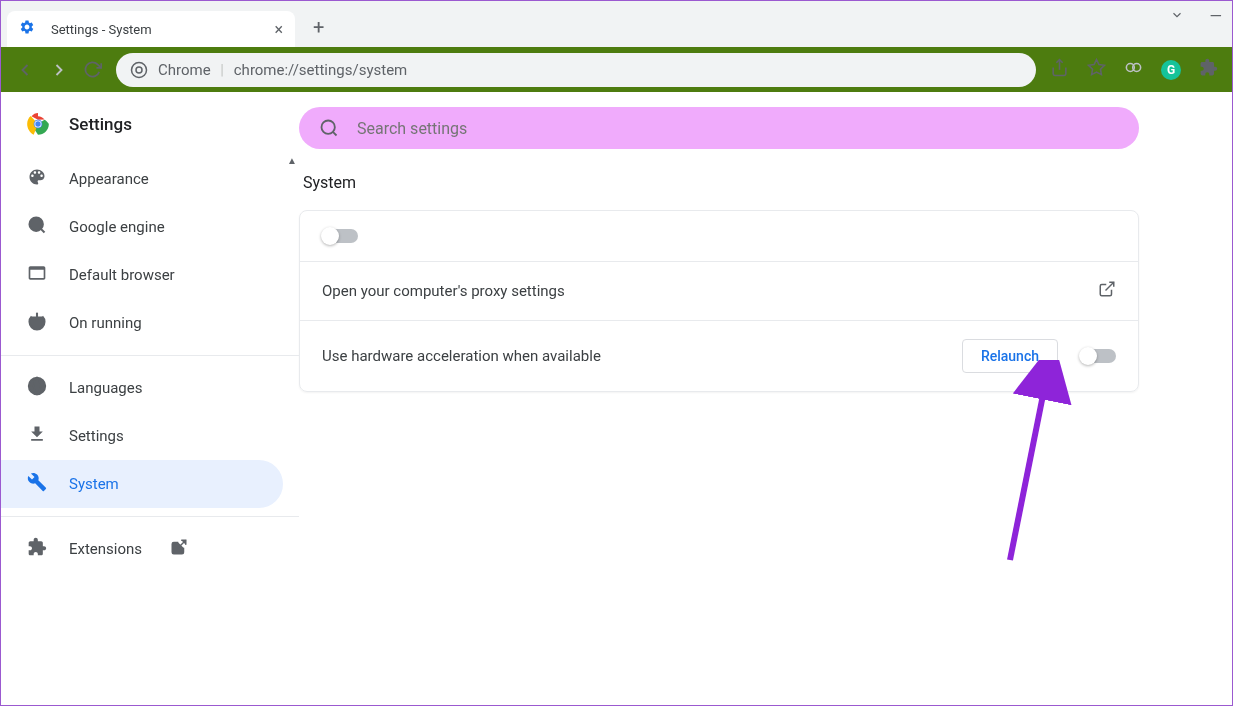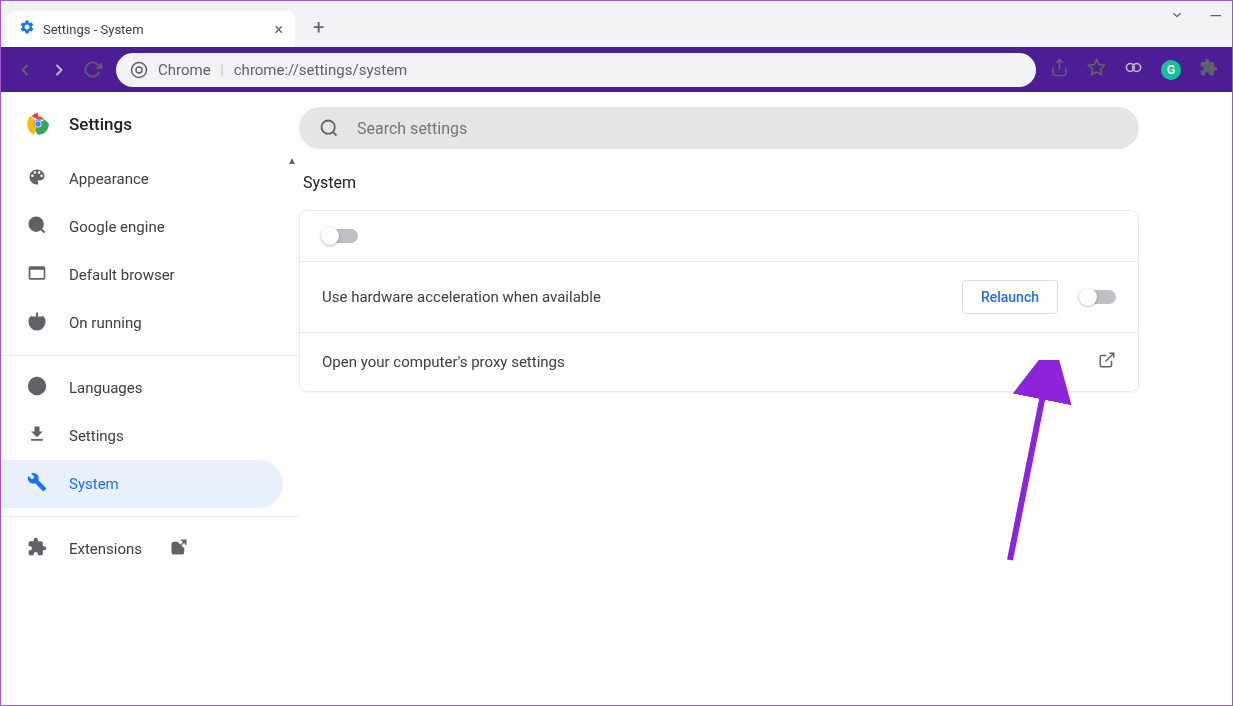--- a/index.html
+++ b/index.html
@@ -1,27 +1,27 @@
 <!DOCTYPE html>
 <html><head>
 <meta charset="utf-8">
 <style>
 * { margin: 0; padding: 0; box-sizing: border-box; font-family: 'Segoe UI', Roboto, Arial, sans-serif; }
 body { width: 1233px; height: 706px; border: 1px solid #9b59d0; background: #fff; overflow: hidden; }
 
 
 .tab-bar { height: 46px; background: #f1f3f4; display: flex; align-items: center; padding-left: 6px; position: relative; }
-.tab { background: #fff; height: 36px; width: 288px; border-radius: 8px 8px 0 0; display: flex; align-items: center; padding: 0 12px; gap: 8px; margin-top: 10px; }
+.tab { background: #fff; height: 36px; width: 288px; border-radius: 8px 8px 0 0; display: flex; align-items: center; padding: 0 12px; gap: 16px; margin-top: 10px; }
 .tab-title { font-size: 13px; color: #3c4043; flex: 1; }
 .gear-icon { color: #1a73e8; }
 .close-x { color: #5f6368; font-size: 16px; cursor: pointer; }
 .new-tab { margin-left: 18px; color: #5f6368; font-size: 20px; cursor: pointer; margin-top: 6px; }
 .window-controls { position: absolute; right: 10px; top: 6px; display: flex; gap: 26px; color: #5f6368; }
 
-.addr-bar { height: 46px; background: #4c1d95; display: flex; align-items: center; padding: 0 14px; gap: 14px; border-bottom: 1px solid #fff; }
+.addr-bar { height: 46px; background: #4d7c0f; display: flex; align-items: center; padding: 0 14px; gap: 14px; border-bottom: 1px solid #fff; }
 .nav-btn { color: #5f6368; cursor: pointer; display: flex; align-items: center; }
 .nav-btn.disabled { color: #bdc1c6; }
 .url-box { flex: 1; height: 34px; background: #f1f3f4; border-radius: 17px; display: flex; align-items: center; padding: 0 14px; gap: 10px; color: #5f6368; font-size: 15px; }
 .url-text { color: #5f6368; }
 .url-text .sep { margin: 0 6px; color: #c4c7c5; }
 .toolbar-icons { display: flex; gap: 18px; align-items: center; color: #5f6368; }
 .grammarly { width: 20px; height: 20px; border-radius: 50%; background: #15c39a; color: #fff; font-size: 12px; font-weight: bold; display: flex; align-items: center; justify-content: center; }
 
 
 .content { display: flex; height: calc(100% - 92px); }
@@ -36,21 +36,21 @@
 .scroll-up { position: absolute; right: 2px; top: 0; font-size: 10px; color: #5f6368; }
 .nav-item { height: 48px; display: flex; align-items: center; gap: 22px; padding: 0 26px; cursor: pointer; font-size: 15px; color: #3c4043; border-radius: 0 24px 24px 0; margin-right: 16px; }
 .nav-item.active { background: #e8f0fe; color: #1a73e8; }
 .nav-item.active svg { fill: #1a73e8; color: #1a73e8; }
 .nav-item svg { fill: #5f6368; color: #5f6368; }
 .nav-divider { height: 1px; background: #e8eaed; margin: 8px 0; }
 .ext-link-icon { margin-left: 6px; }
 
 .main { flex: 1; padding: 0 14px 0 0; }
 .search-wrap { padding: 14px 0 24px 0; }
-.search-box { height: 42px; background: #e5e5e5; border-radius: 21px; display: flex; align-items: center; padding: 0 20px; gap: 18px; width: 840px; }
+.search-box { height: 42px; background: #f0abfc; border-radius: 21px; display: flex; align-items: center; padding: 0 20px; gap: 18px; width: 840px; }
 .search-box input { border: none; background: transparent; font-size: 16px; color: #5f6368; outline: none; flex: 1; }
 .section-title { font-size: 16px; color: #202124; margin-bottom: 18px; padding-left: 4px; }
 .card { border: 1px solid #e8eaed; border-radius: 8px; width: 840px; box-shadow: 0 1px 2px rgba(0,0,0,0.05); }
 .row { padding: 18px 22px; display: flex; align-items: center; border-bottom: 1px solid #e8eaed; }
 .row:last-child { border-bottom: none; }
 .row-label { flex: 1; font-size: 15px; color: #3c4043; }
 .relaunch-btn { border: 1px solid #dadce0; background: #fff; color: #1a73e8; font-size: 14px; font-weight: 500; padding: 8px 18px; border-radius: 4px; cursor: pointer; margin-right: 22px; }
 .toggle { width: 36px; height: 14px; background: #bdc1c6; border-radius: 7px; position: relative; cursor: pointer; }
 .toggle-knob { width: 18px; height: 18px; background: #fff; border-radius: 50%; position: absolute; top: -2px; left: -1px; box-shadow: 0 1px 3px rgba(0,0,0,0.3); }
 .open-icon { color: #5f6368; }
@@ -219,33 +219,33 @@
       </div>
     </div>
     <div class="section-title">System</div>
     <div class="card" id="card-rows">
         <div class="row">
           <div class="toggle">
             <div class="toggle-knob"></div>
           </div>
         </div>
         <div class="row">
-          <span class="row-label">Use hardware acceleration when available</span>
-          <button class="relaunch-btn">Relaunch</button>
-          <div class="toggle">
-            <div class="toggle-knob"></div>
-          </div>
-        </div>
-        <div class="row">
           <span class="row-label">Open your computer's proxy settings</span>
           <span class="open-icon"><svg width="18" height="18" viewBox="0 0 24 24" fill="none" stroke="currentColor" stroke-width="2">
               <path d="M18 13v6a2 2 0 0 1-2 2H5a2 2 0 0 1-2-2V8a2 2 0 0 1 2-2h6"></path>
               <polyline points="15 3 21 3 21 9"></polyline>
               <line x1="10" y1="14" x2="21" y2="3"></line>
             </svg></span>
+        </div>
+        <div class="row">
+          <span class="row-label">Use hardware acceleration when available</span>
+          <button class="relaunch-btn">Relaunch</button>
+          <div class="toggle">
+            <div class="toggle-knob"></div>
+          </div>
         </div>
       </div>
   </div>
 </div>
 
 <svg class="arrow-annotation" width="120" height="220">
   <defs>
       <marker id="ah" markerWidth="10" markerHeight="10" refX="5" refY="5" orient="auto">
         <polygon points="0,0 10,5 0,10" fill="#8e24d9"></polygon>
       </marker>

